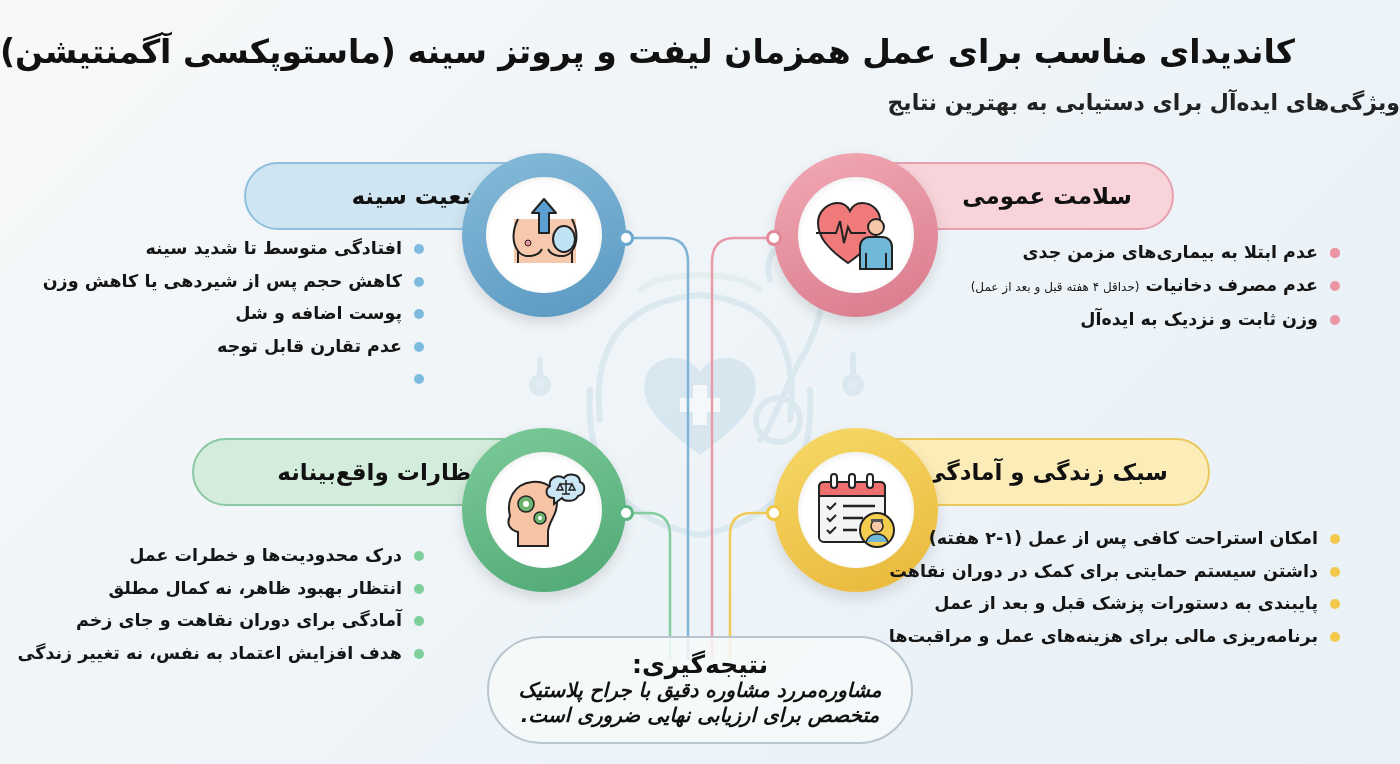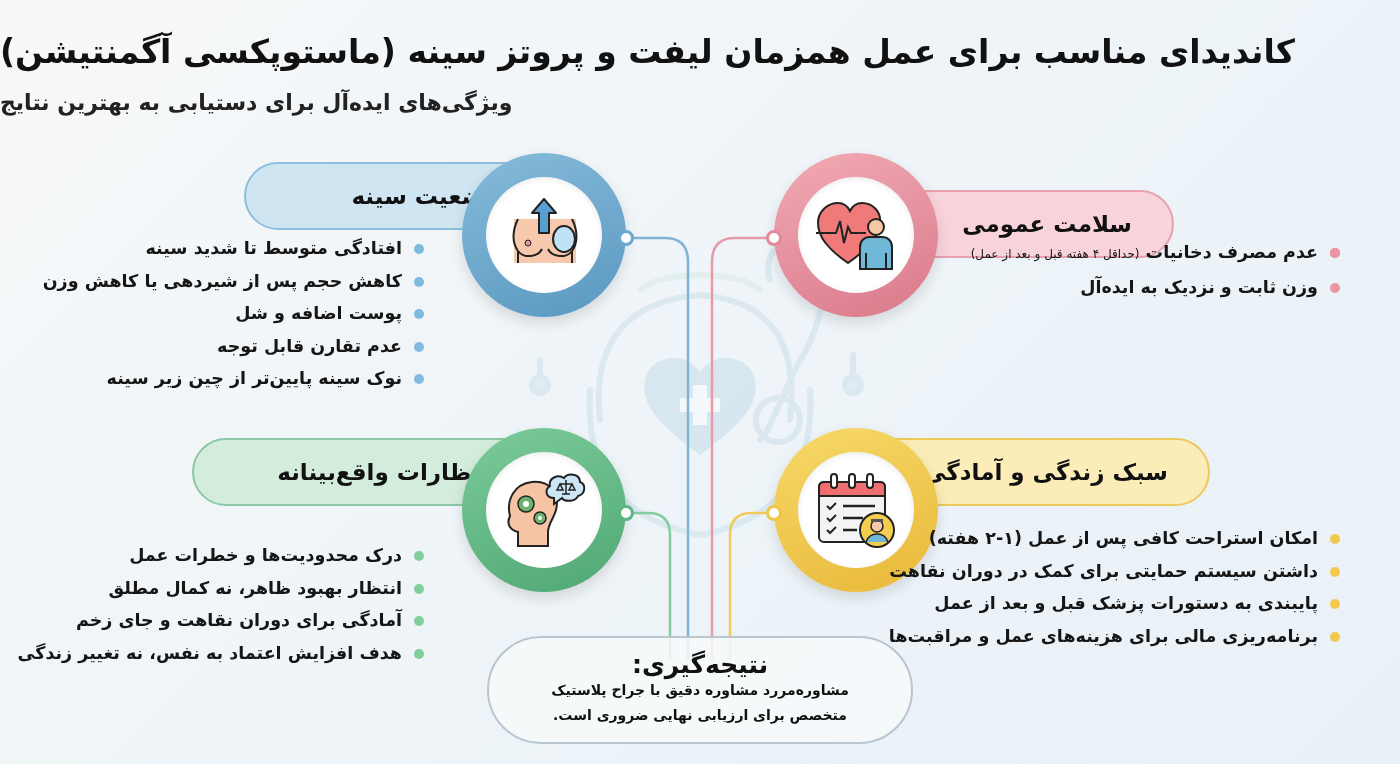--- a/index.html
+++ b/index.html
@@ -10,31 +10,31 @@
     font-family: "DejaVu Sans", "Liberation Sans", sans-serif;
     color: #111;
     direction: rtl;
   }
   .title {
     position: absolute; left: 0; right: 0; top: 32px;
     text-align: left; font-size: 33px; font-weight: bold; color: #111;
   }
   .subtitle {
     position: absolute; left: 0; right: 0; top: 90px;
-    text-align: left; font-size: 22px; font-weight: bold; color: #222;
+    text-align: right; font-size: 22px; font-weight: bold; color: #222;
   }
   .bgart { position: absolute; left: 0; top: 0; width: 1400px; height: 764px; pointer-events: none; }
 
   .pill {
     position: absolute; height: 68px; border-radius: 34px; border: 2px solid;
     display: flex; align-items: center; font-size: 23px; font-weight: bold; color: #111;
   }
   .pill span { display: block; }
   .pill.blue   { background: #cfe6f2; border-color: #8ebfdc; }
-  .pill.pink   { background: #f8d3da; border-color: #e7a1ae; margin-top: 28px; }
+  .pill.pink   { background: #f8d3da; border-color: #e7a1ae; }
   .pill.green  { background: #d3ecdc; border-color: #8cc8a3; }
   .pill.yellow { background: #fbecb8; border-color: #ecc95c; }
 
   .pill.left  { justify-content: flex-start; padding-right: 44px; }
   .pill.right { justify-content: flex-start; padding-right: 40px; }
 
   .ring {
     position: absolute; width: 164px; height: 164px; border-radius: 50%;
     display: flex; align-items: center; justify-content: center;
     box-shadow: 0 6px 14px rgba(0,0,0,0.12);
@@ -67,21 +67,21 @@
   .dot.pink { background: #ec95a4; }
   .dot.green { background: #7fcf9b; }
   .dot.yellow { background: #f3c94c; }
 
   .conclusion {
     position: absolute; left: 487px; top: 636px; width: 426px; height: 108px;
     border: 2px solid #b9c6cf; border-radius: 54px; background: rgba(247,249,250,0.85);
     text-align: center; display: flex; flex-direction: column; justify-content: center;
   }
   .conclusion .head { font-size: 25px; font-weight: bold; line-height: 26px; }
-  .conclusion .body { font-size: 14px; font-weight: bold; line-height: 25px; }
+  .conclusion .body { font-size: 20px; font-weight: bold; line-height: 25px; font-style: italic; }
 </style>
 </head>
 <body>
 
 <svg class="bgart" viewBox="0 0 1400 764">
 
   <g opacity="0.35" fill="none" stroke="#b9d3e2" stroke-width="6" stroke-linecap="round">
     <path d="M600 420 C590 330 640 300 700 295 C760 300 800 330 790 420"></path>
     <path d="M640 290 C660 270 740 270 760 290" stroke="#cde4db"></path>
     <path d="M590 390 C585 470 620 520 700 535 C780 520 815 470 810 390"></path>
@@ -122,41 +122,41 @@
       <path d="M40 4 L52 18 L45 18 L45 38 L35 38 L35 18 L28 18 Z" fill="#5b9ed1" stroke="#222" stroke-width="2" stroke-linejoin="round"></path>
     </svg>
   </div>
 </div>
 <div class="knob" style="left:618px; top:230px; border-color:#6aa8cf;"></div>
 <ul class="list" style="right:972px; top:232px;">
   <li><span class="dot blue"></span><span>افتادگی متوسط تا شدید سینه</span></li>
   <li><span class="dot blue"></span><span>کاهش حجم پس از شیردهی یا کاهش وزن</span></li>
   <li><span class="dot blue"></span><span>پوست اضافه و شل</span></li>
   <li><span class="dot blue"></span><span>عدم تقارن قابل توجه</span></li>
-  <li><span class="dot blue"></span><span>نوک سینه پایین‌تر از چین زیر سینه</span></li>
+  <li><span class="dot blue"></span></li>
 </ul>
 
 <div class="pill pink right" style="left:856px; top:162px; width:318px;">
   <span>سلامت عمومی</span>
 </div>
 <div class="ring pink" style="left:774px; top:153px;">
   <div class="inner">
     <svg width="84" height="76" viewBox="0 0 84 76">
       <path d="M34 66 C14 52 4 40 4 26 C4 14 14 6 24 6 C30 6 34 10 36 14 C38 10 42 6 48 6 C58 6 68 14 66 28 C64 40 54 52 34 66 Z" fill="#f07a7a" stroke="#222" stroke-width="2"></path>
       <path d="M2 36 L22 36 L26 24 L30 46 L34 30 L37 36 L52 36" fill="none" stroke="#222" stroke-width="2"></path>
       <circle cx="62" cy="30" r="8" fill="#f7c8a8" stroke="#222" stroke-width="2"></circle>
       <path d="M46 72 L46 50 C46 44 50 40 56 40 L68 40 C74 40 78 44 78 50 L78 72 Z" fill="#6fb8d8" stroke="#222" stroke-width="2"></path>
       <path d="M52 56 L52 72 M72 56 L72 72" stroke="#222" stroke-width="2"></path>
     </svg>
   </div>
 </div>
 <div class="knob" style="left:766px; top:230px; border-color:#e3899a;"></div>
 <ul class="list" style="right:56px; top:236px;">
   <li><span class="dot pink"></span></li>
-  <li><span class="dot pink"></span></li>
+  <li><span class="dot pink"></span><span>عدم ابتلا به بیماری‌های مزمن جدی</span></li>
   <li><span class="dot pink"></span><span>عدم مصرف دخانیات</span> <span class="small">(حداقل ۴ هفته قبل و بعد از عمل)</span></li>
   <li><span class="dot pink"></span><span>وزن ثابت و نزدیک به ایده‌آل</span></li>
 </ul>
 
 <div class="pill green left" style="left:192px; top:438px; width:352px;">
   <span>انتظارات واقع‌بینانه</span>
 </div>
 <div class="ring green" style="left:462px; top:428px;">
   <div class="inner">
     <svg width="84" height="80" viewBox="0 0 84 80">

